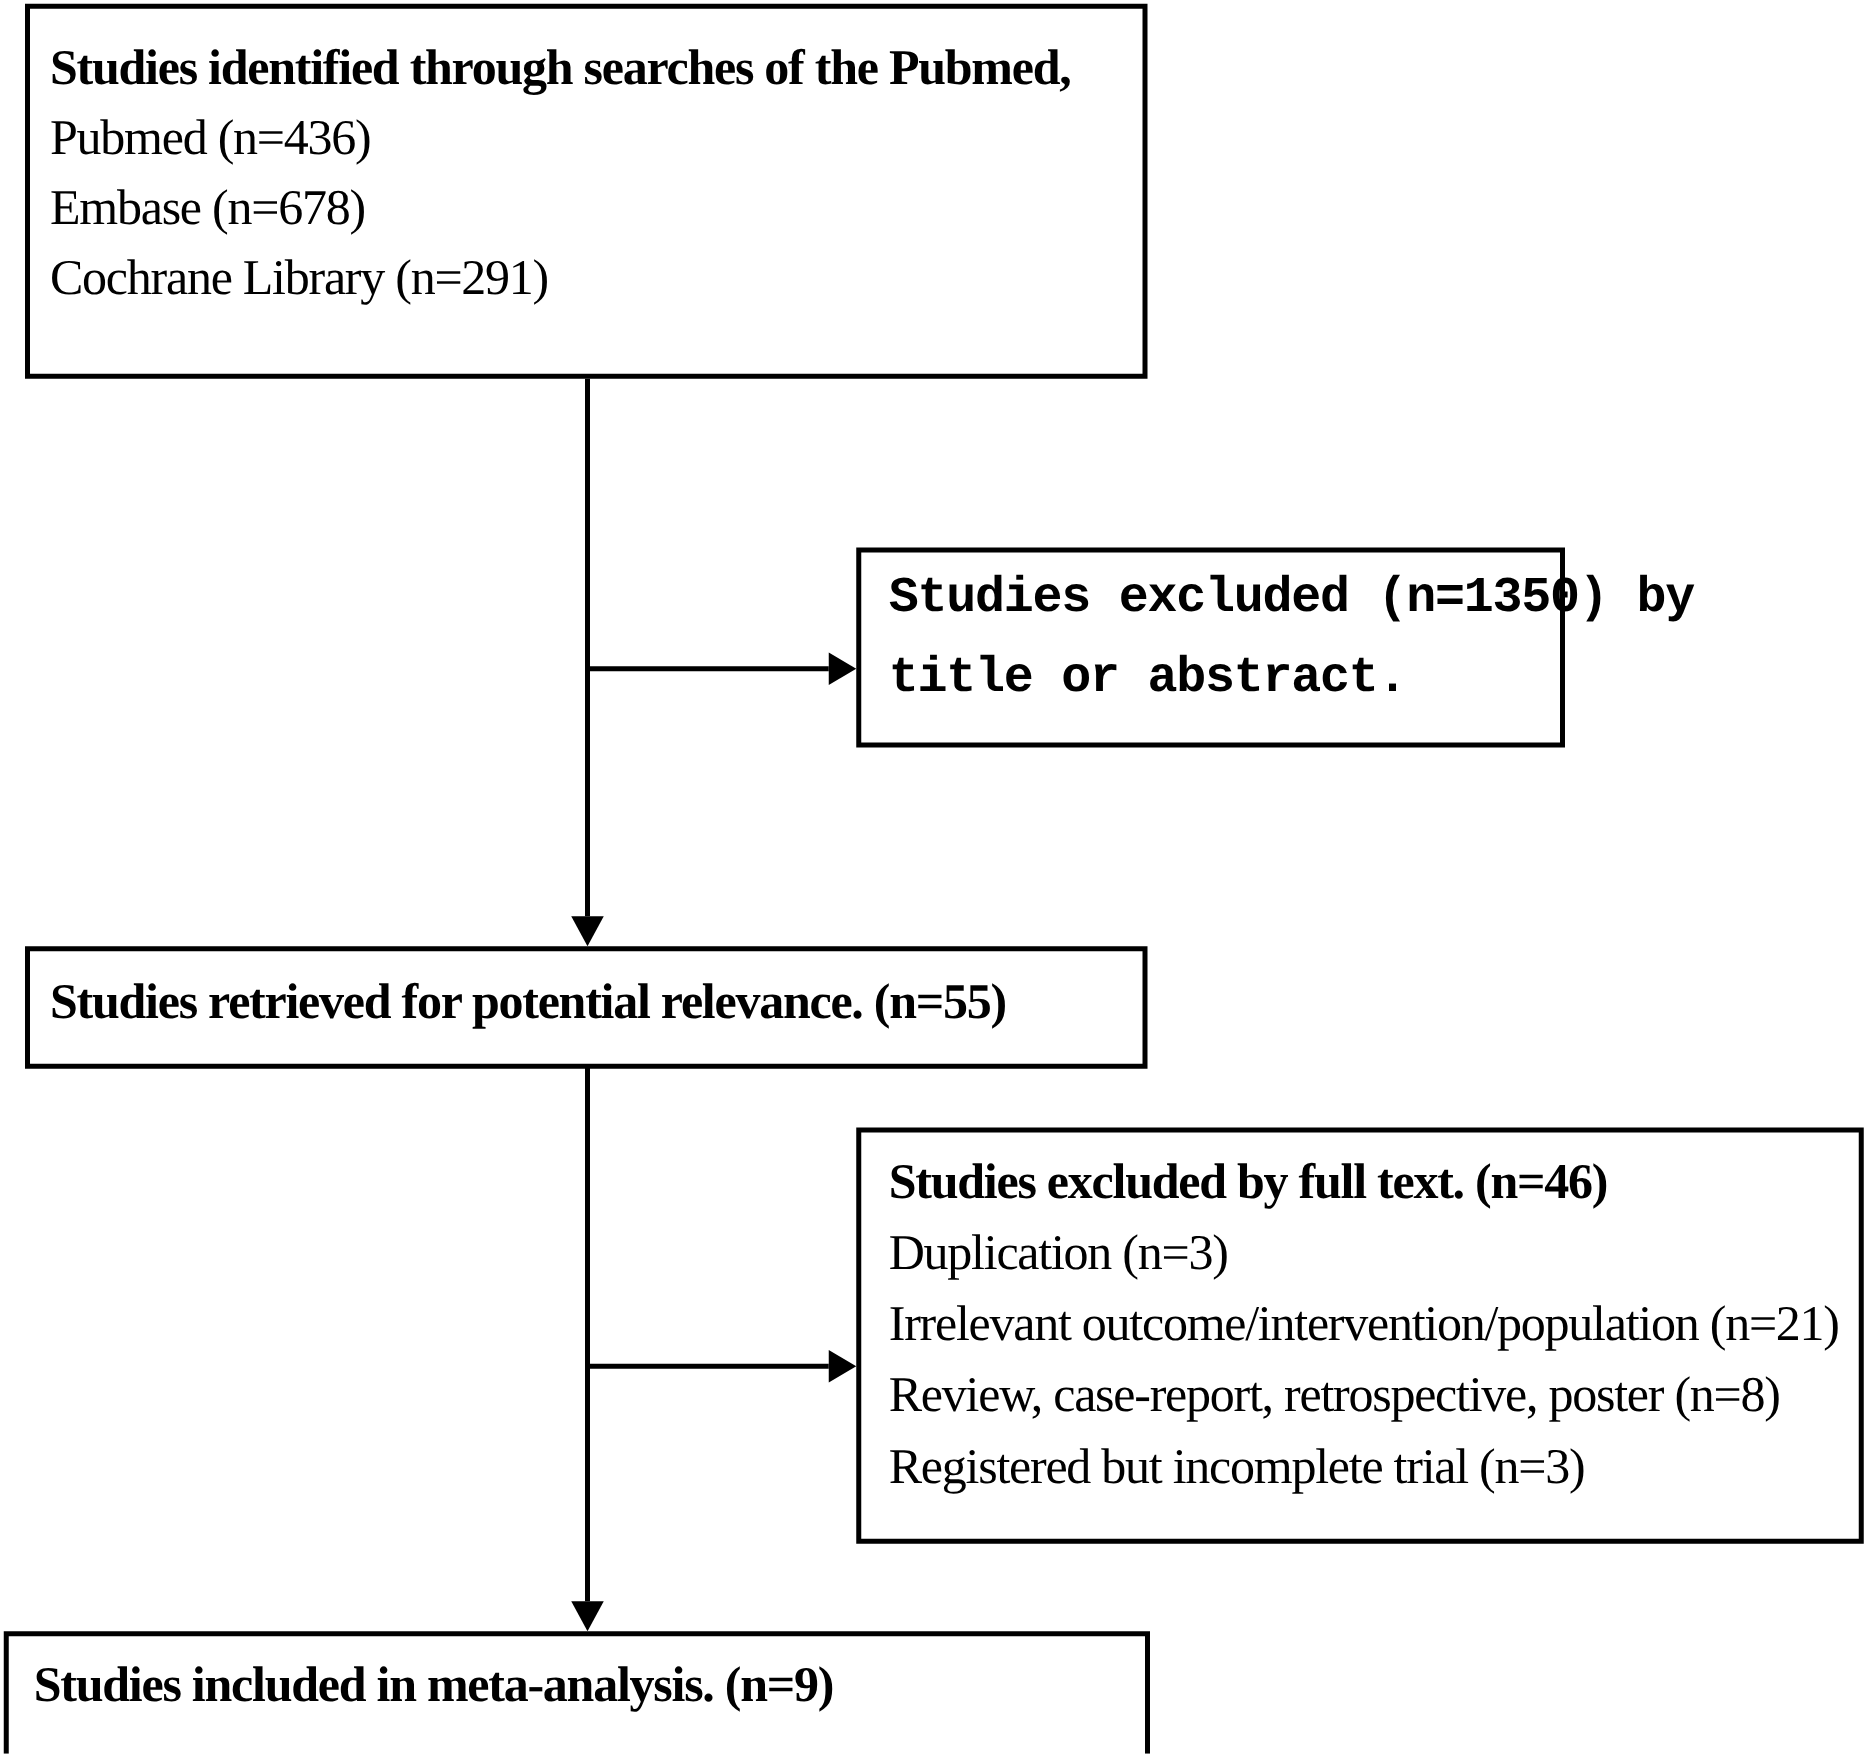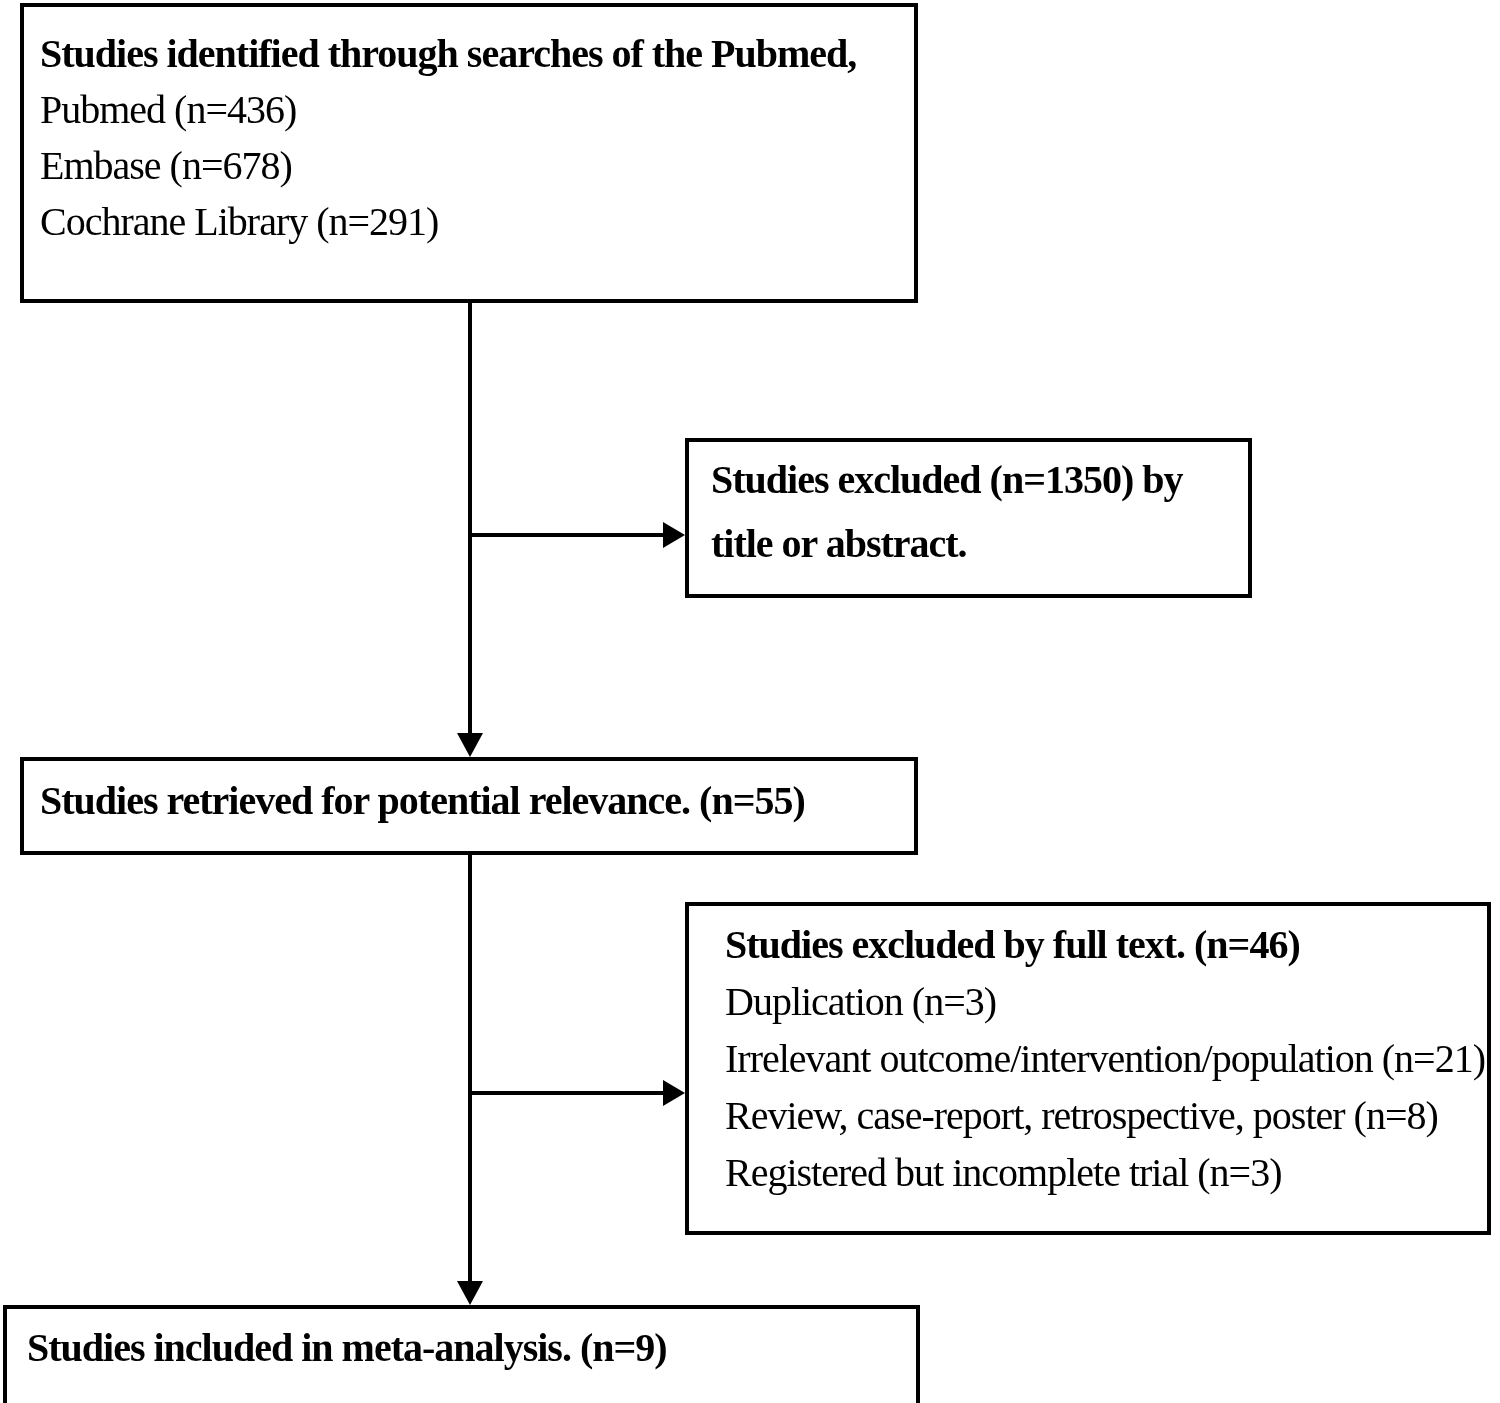--- a/index.html
+++ b/index.html
@@ -45,24 +45,24 @@
   .arrow-right {
     position: absolute;
     width: 0;
     height: 0;
     border-top: 13px solid transparent;
     border-bottom: 13px solid transparent;
     border-left: 22px solid #000000;
   }
   
   #box-identification { left: 20px; top: 3px; width: 898px; height: 300px; padding: 19px 14px 0 16px; }
-  #box-excluded-title { left: 685px; top: 438px; width: 567px; height: 160px; padding: 6px 18px 0 22px; }
+  #box-excluded-title { left: 685px; top: 438px; width: 567px; height: 160px; padding: 6px 18px 0 22px; font-family: Liberation Mono, monospace; }
   #box-excluded-title .txt { line-height: 64px; }
   #box-retrieved { left: 20px; top: 757px; width: 898px; height: 98px; padding: 12px 32px 0 16px; }
-  #box-excluded-full { left: 685px; top: 902px; width: 806px; height: 333px; padding: 10px 14px 0 36px; }
+  #box-excluded-full { left: 685px; top: 902px; width: 806px; height: 333px; padding: 10px 14px 0 22px; }
   #box-excluded-full .txt { line-height: 57px; }
   #box-included { left: 3px; top: 1305px; width: 917px; height: 117px; padding: 11px 14px 0 20px; }
 </style>
 </head>
 <body>
 
 <div id="canvas">
 
   <div class="box" id="box-identification">
     <div class="txt b">Studies identified through searches of the Pubmed,</div>

